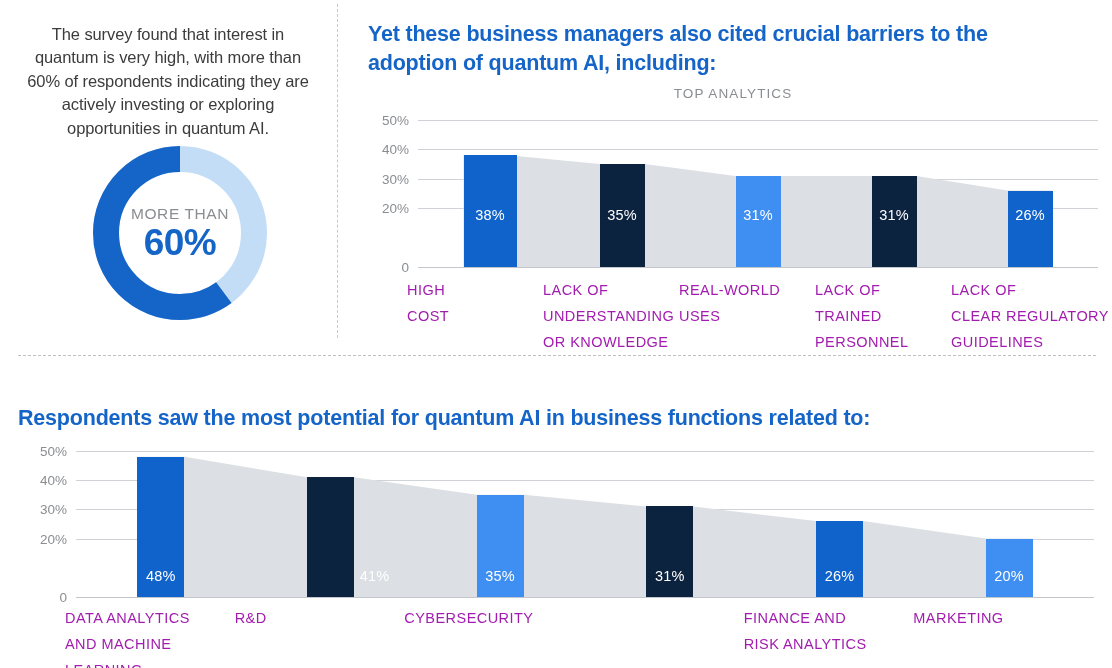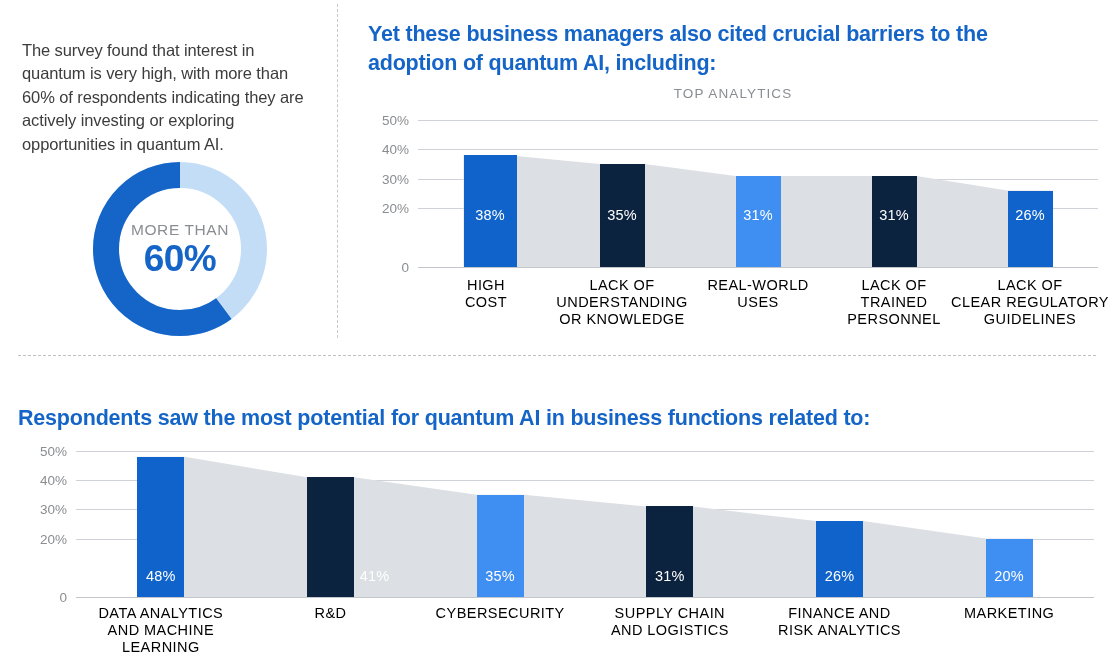--- a/index.html
+++ b/index.html
@@ -13,23 +13,24 @@
     height: 668px;
     position: relative;
     font-family: "Liberation Sans", "DejaVu Sans", sans-serif;
     overflow: hidden;
     color: #3b3b3b;
   }
 
   
   #intro-panel {
     position: absolute;
-    left: 0; top: 16px;
+    left: 0; top: 0;
     width: 330px;
     height: 340px;
+    text-align: center;
   }
   #intro-paragraph {
     position: absolute;
     left: 22px;
     top: 6px;
     width: 292px;
     font-size: 16.5px;
     line-height: 23.5px;
     color: #3c3c3c;
     letter-spacing: -0.1px;
@@ -173,25 +174,25 @@
     font-size: 14.5px;
     bottom: 44px;
     letter-spacing: 0.2px;
   }
   #plot-bottom .bar-value { bottom: 13px; }
 
   .cat-label {
     position: absolute;
     top: 100%;
     margin-top: 10px;
-    text-align: center;
+    text-align: left;
     font-size: 14.5px;
-    line-height: 17px;
+    line-height: 26px;
     letter-spacing: 0.45px;
-    color: #000000;
+    color: #a21caf;
     transform: translateX(-50%);
     white-space: pre-line;
   }
   #plot-bottom .cat-label { margin-top: 8px; }
 </style>
 </head>
 <body>
 
 <div id="intro-panel">
   <p id="intro-paragraph">The survey found that interest in quantum is very high, with more than 60% of respondents indicating they are actively investing or exploring opportunities in quantum AI.</p>
@@ -287,22 +288,20 @@
         <div class="bar-value" style="bottom: 13px; margin-left: 44px;">41%</div>
       </div>
       <div class="cat-label" style="left: 254.5px; width: 191.667px; margin-left: 0px;">R&amp;D</div>
       <div class="bar" style="left: 400.667px; width: 47px; height: 102.2px; background: rgb(63, 142, 242);">
         <div class="bar-value" style="bottom: 13px;">35%</div>
       </div>
       <div class="cat-label" style="left: 424.167px; width: 191.667px; margin-left: 0px;">CYBERSECURITY</div>
       <div class="bar" style="left: 570.333px; width: 47px; height: 90.52px; background: rgb(12, 35, 64);">
         <div class="bar-value" style="bottom: 13px;">31%</div>
       </div>
-      <div class="cat-label" style="left: 593.833px; width: 191.667px; margin-left: 0px;">SUPPLY CHAIN
-AND LOGISTICS</div>
       <div class="bar" style="left: 740px; width: 47px; height: 75.92px; background: rgb(15, 99, 203);">
         <div class="bar-value" style="bottom: 13px;">26%</div>
       </div>
       <div class="cat-label" style="left: 763.5px; width: 191.667px; margin-left: 0px;">FINANCE AND
 RISK ANALYTICS</div>
       <div class="bar" style="left: 909.667px; width: 47px; height: 58.4px; background: rgb(63, 142, 242);">
         <div class="bar-value" style="bottom: 13px;">20%</div>
       </div>
       <div class="cat-label" style="left: 933.167px; width: 191.667px; margin-left: 0px;">MARKETING</div>
     </div>

